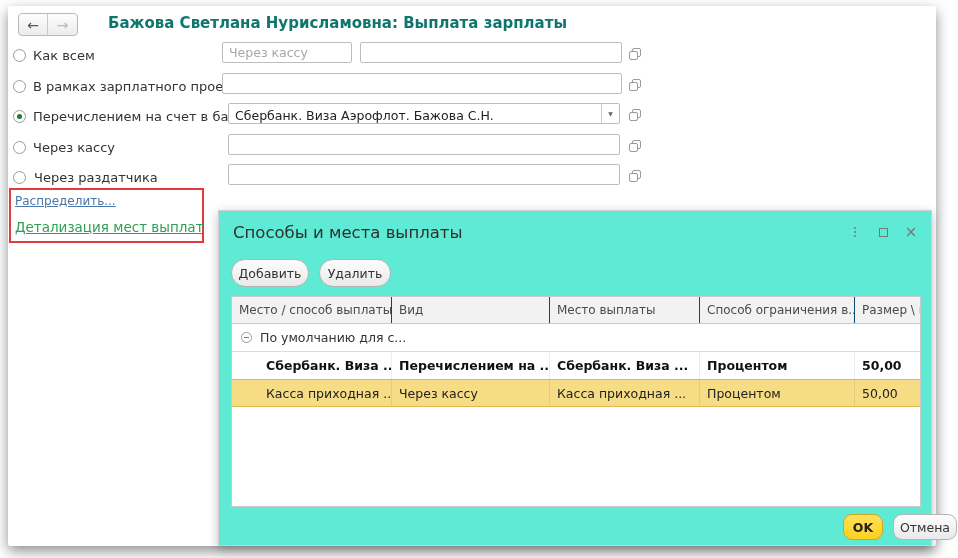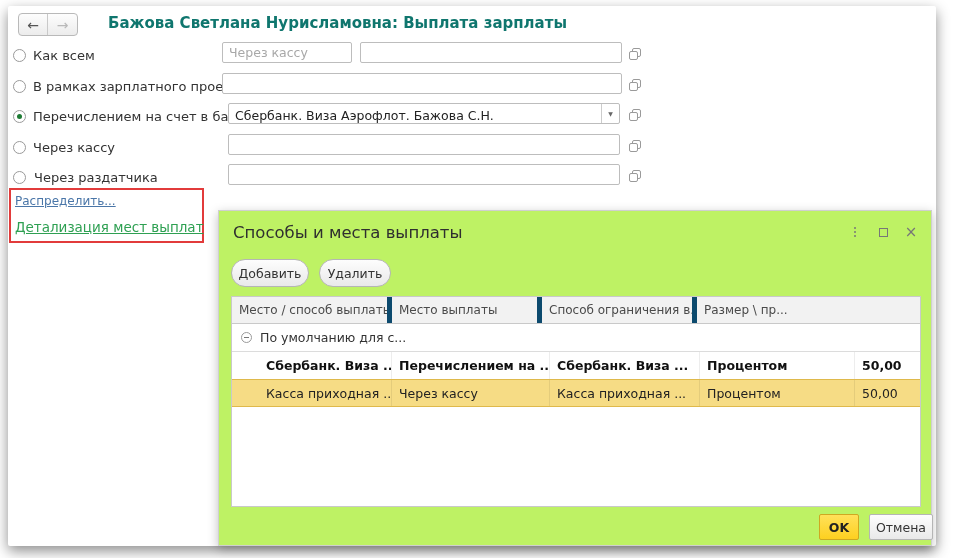--- a/index.html
+++ b/index.html
@@ -31,54 +31,54 @@
                font-size:6px; color:#666; cursor:pointer; }
   .picker { position:absolute; width:14px; height:14px; cursor:pointer; }
 
   
   .red-box { position:absolute; left:1px; top:182px; width:195px; height:55px; border:2px solid #e23b3b; }
   .lnk { position:absolute; left:7px; cursor:pointer; }
   .lnk.blue { top:188px; font-size:12px; color:#4a76a8; text-decoration:underline; }
   .lnk.green { top:213px; font-size:13.5px; color:#2ea052; text-decoration:underline;text-align:center; }
 
   
-  .dialog { position:absolute; left:210px; top:204px; width:714px; height:336px; background:#bef264;
+  .dialog { position:absolute; left:210px; top:204px; width:714px; height:336px; background:#5eead4;
             border:1px solid #cfcfcf; box-shadow:0 3px 10px rgba(0,0,0,0.25); }
   .dlg-title { position:absolute; left:14px; top:12px; font-size:16.5px; color:#2f2f2f; }
   .dlg-ctl { position:absolute; top:13px; width:16px; height:16px; display:flex; align-items:center; justify-content:center;
              color:#777; cursor:pointer; }
   .ctl-more { right:68px; } .ctl-max { right:40px; } .ctl-close { right:12px; font-size:15px; }
   .dots { display:flex; flex-direction:column; gap:2px; }
   .dots i { width:2px; height:2px; background:#777; border-radius:50%; }
   .sq { width:9px; height:9px; border:1px solid #777; }
 
   .tbtn { position:absolute; top:48px; height:28px; border:1px solid #b5b5b5; border-radius:14px;
           background:linear-gradient(#fdfdfd,#e9e9e9); font-family:"DejaVu Sans", sans-serif; font-size:12.5px; color:#333;
           cursor:pointer; }
   .tbtn.add { left:12px; width:78px; } .tbtn.del { left:100px; width:72px; }
 
   
   .table { position:absolute; left:12px; top:85px; width:690px; height:211px; border:1px solid #c9c9c9; background:#fff; }
   .thead { display:flex; height:27px; background:#f2f2f2; border-bottom:1px solid #c9c9c9; }
-  .th { font-size:12px; color:#4a4a4a; padding:6px 0 0 7px; border-right:5px solid #0c4a6e; white-space:nowrap; overflow:hidden; cursor:pointer; }
+  .th { font-size:12px; color:#4a4a4a; padding:6px 0 0 7px; border-right:1px solid #0c4a6e; white-space:nowrap; overflow:hidden; cursor:pointer; }
   .th:last-child { border-right:none; }
   .c1{width:160px;} .c2{width:158px;} .c3{width:150px;} .c4{width:155px;} .c5{width:65px; flex:1;}
   .trow { display:flex; height:27px; align-items:center; font-size:12.5px; color:#222; }
   .trow .td { padding-left:7px; white-space:nowrap; overflow:hidden; border-right:1px solid rgba(0,0,0,0.07); height:100%; display:flex; align-items:center; }
   .trow .td:last-child { border-right:none; }
   .trow .td.indent { padding-left:34px; }
   .grow { display:flex; align-items:center; gap:8px; height:28px; padding-left:9px; border-bottom:1px solid #dcdcdc; font-size:12.5px; color:#333; cursor:pointer; }
   .collapse { width:11px; height:11px; border:1px solid #9a9a9a; border-radius:50%; position:relative; flex:0 0 11px; }
   .collapse::after { content:""; position:absolute; left:2px; top:4px; width:5px; height:1px; background:#777; }
   .trow.bold { font-weight:bold; color:#111; }
   .trow.selected { background:#f6dc85; border-top:1px solid #dfb94b; border-bottom:1px solid #dfb94b; height:28px; cursor:pointer; }
   .trow { cursor:pointer; }
 
   
-  .fbtn { position:absolute; top:303px; height:26px; border-radius:2px; font-family:"DejaVu Sans", sans-serif; font-size:12.5px; cursor:pointer; }
+  .fbtn { position:absolute; top:303px; height:26px; border-radius:9px; font-family:"DejaVu Sans", sans-serif; font-size:12.5px; cursor:pointer;margin-left:24px; }
   .fbtn.ok { left:600px; width:40px; background:linear-gradient(#ffe159,#fdd020); border:1px solid #cfa821; color:#222; font-weight:bold; }
   .fbtn.cancel { left:650px; width:64px; background:linear-gradient(#fdfdfd,#e9e9e9); border:1px solid #b5b5b5; color:#333;text-align:center; }
 </style>
 </head>
 <body>
 
 <div class="canvas">
 
   <div class="nav-group">
     <div class="nav-btn back">
@@ -176,20 +176,21 @@
     <div class="dlg-ctl ctl-close">
       <span>×</span>
     </div>
 
     <button class="tbtn add">Добавить</button>
     <button class="tbtn del">Удалить</button>
 
     <div class="table">
       <div class="thead">
         <div class="th c1">Место / способ выплаты</div>
+        <div class="th c2">Вид</div>
         <div class="th c3">Место выплаты</div>
         <div class="th c4">Способ ограничения в...</div>
         <div class="th c5">Размер \ пр...</div>
       </div>
       <div class="grow">
         <span class="collapse"></span>
         <span>По умолчанию для с...</span>
       </div>
       <div class="trow bold">
         <div class="td c1 indent">Сбербанк. Виза ...</div>

